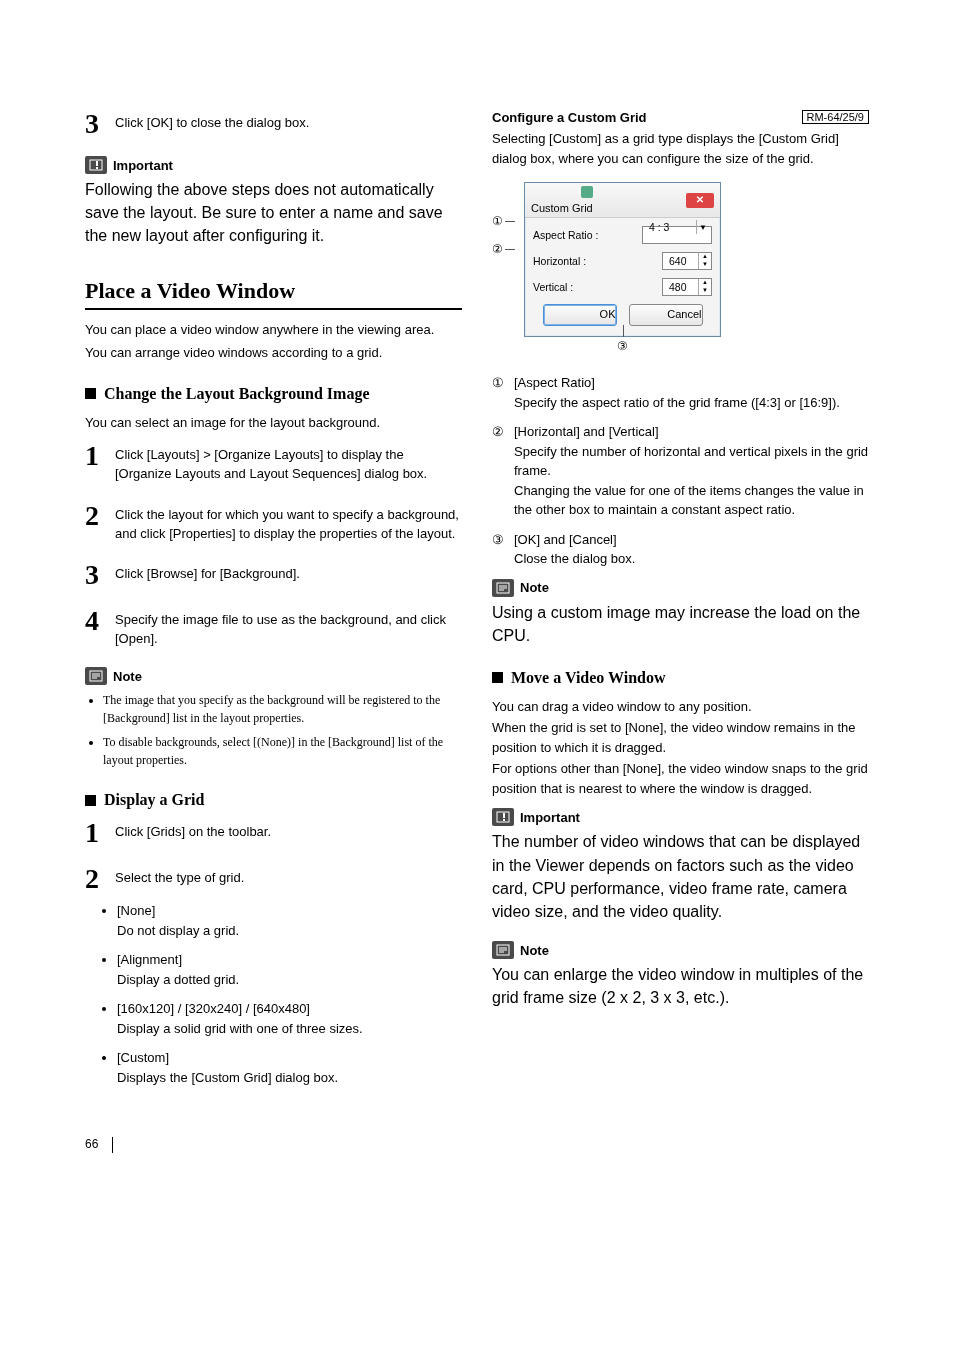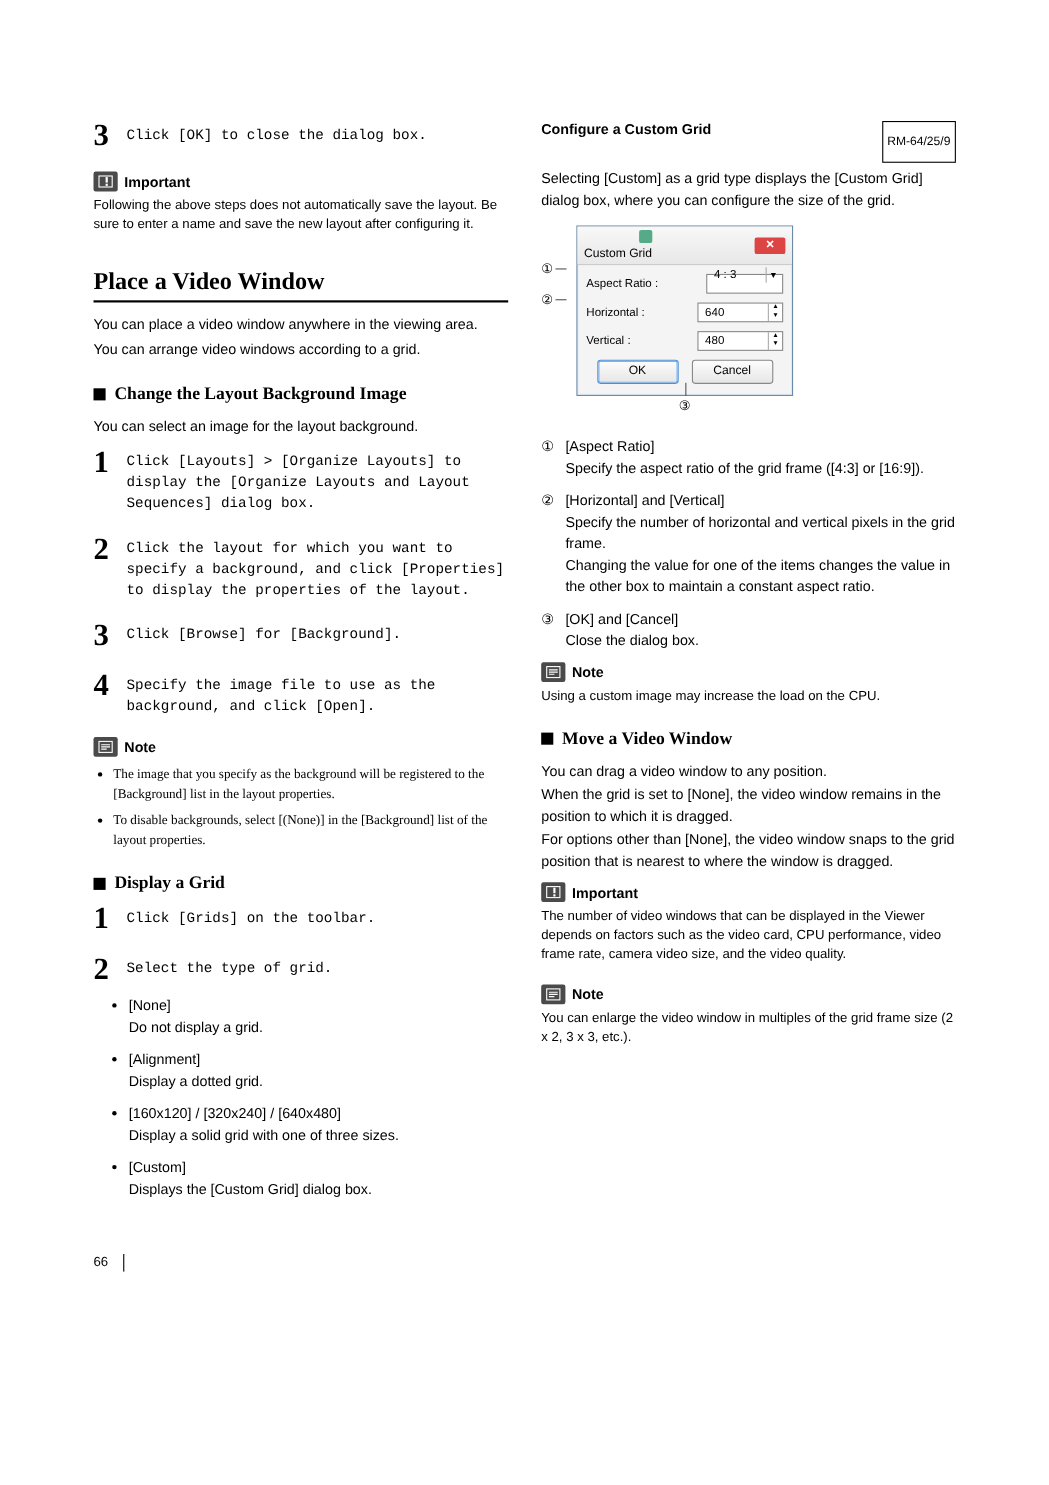--- a/index.html
+++ b/index.html
@@ -32,21 +32,20 @@
     font-family: Georgia, 'Times New Roman', serif;
     font-size: 28px;
     font-weight: bold;
     line-height: 1;
     width: 30px;
     flex-shrink: 0;
   }
   .step-text {
     padding-top: 4px;
     line-height: 1.45;
-    font-family: Liberation Mono, monospace;
   }
   .callout {
     margin: 8px 0 18px 0;
   }
   .callout-head {
     display: flex;
     align-items: center;
     gap: 6px;
     margin-bottom: 4px;
   }
@@ -58,21 +57,21 @@
     display: inline-flex;
     align-items: center;
     justify-content: center;
   }
   .callout-icon svg { display:block; }
   .callout-title {
     font-weight: bold;
     font-size: 13px;
   }
   .callout-body {
-    font-size: 12px;
+    font-size: 16px;
     line-height: 1.45;
   }
   h2.section {
     font-family: Georgia, 'Times New Roman', serif;
     font-size: 22px;
     font-weight: bold;
     margin: 30px 0 6px 0;
     border-bottom: 2px solid #000;
     padding-bottom: 4px;
   }
@@ -121,21 +120,21 @@
     align-items: flex-start;
     gap: 10px;
   }
   .right-title {
     font-weight: bold;
     font-size: 13px;
   }
   .badge {
     border: 1px solid #000;
     font-size: 11px;
-    padding: 12px 4px;
+    padding: 0px 4px;
     white-space: nowrap;
   }
   .dialog-wrap {
     margin: 14px 0 20px 0;
     position: relative;
     display: flex;
     gap: 6px;
   }
   .anno-col {
     width: 26px;
@@ -203,21 +202,21 @@
     box-sizing: border-box;
   }
   .combo .arr {
     width: 12px;
     height: 14px;
     border-left: 1px solid #aaa;
     display:flex;align-items:center;justify-content:center;
     font-size:8px;
   }
   .spin {
-    width: 78px;
+    width: 50px;
     height: 18px;
     border: 1px solid #888;
     background: #fff;
     display: flex;
     align-items: center;
     box-sizing: border-box;
   }
   .spin-val { flex:1; padding-left:6px; font-size:10.5px; }
   .spin-btns {
     width: 12px;
@@ -229,21 +228,21 @@
     display:flex; gap:12px; justify-content:center; margin: 4px 0 2px 0;
     position: relative;
   }
   .dlg-btn {
     width: 72px;
     height: 20px;
     border: 1px solid #888;
     border-radius: 3px;
     background: linear-gradient(#fdfdfd,#e6e6e6);
     font-size: 11px;
-    text-align: center;
+    text-align: right;
     line-height: 18px;
   }
   .ok-btn { border-color:#4a90d9; box-shadow: 0 0 0 1px #7db3e8 inset; }
   .bottom-anno {
     text-align:center;
     font-size:12px;
     margin-top: 2px;
     position: relative;
   }
   .bottom-anno .line {

